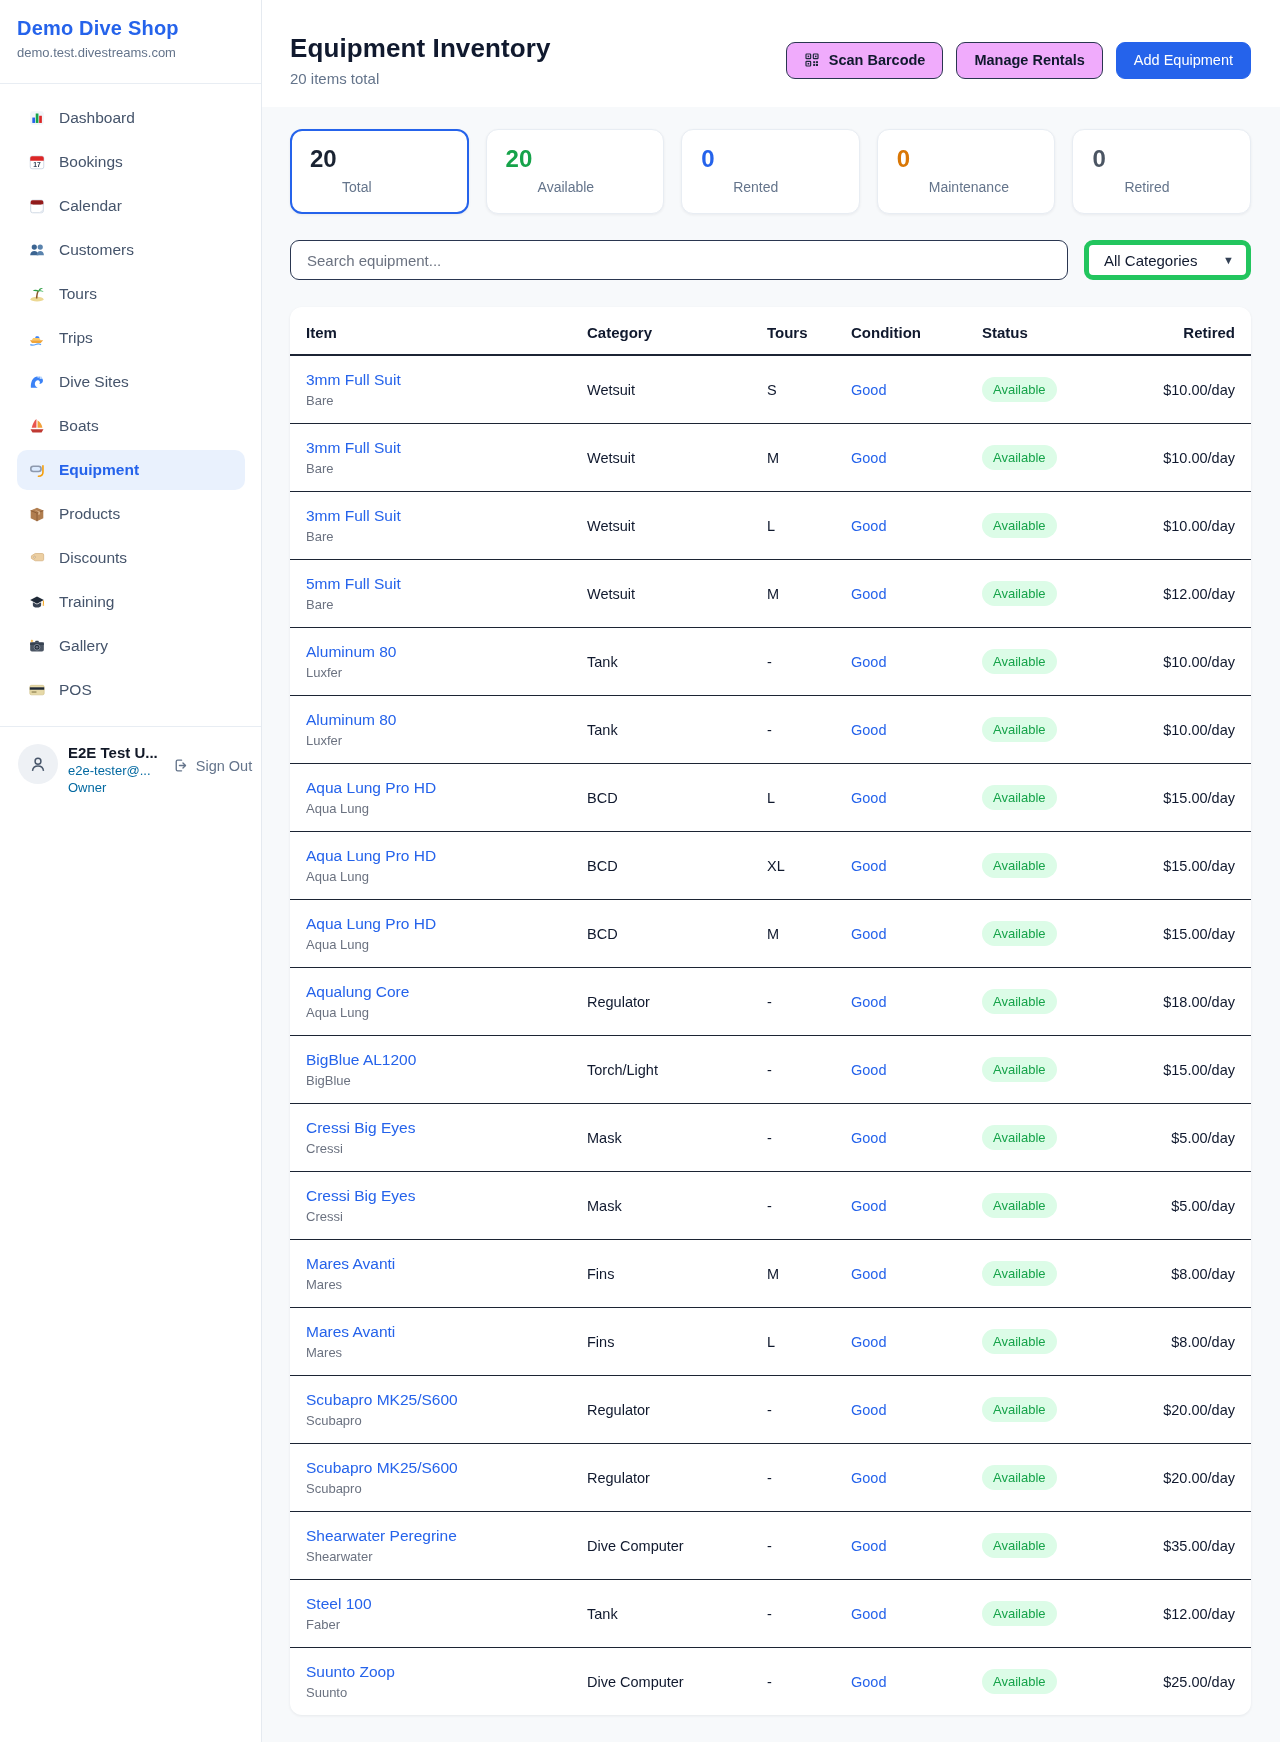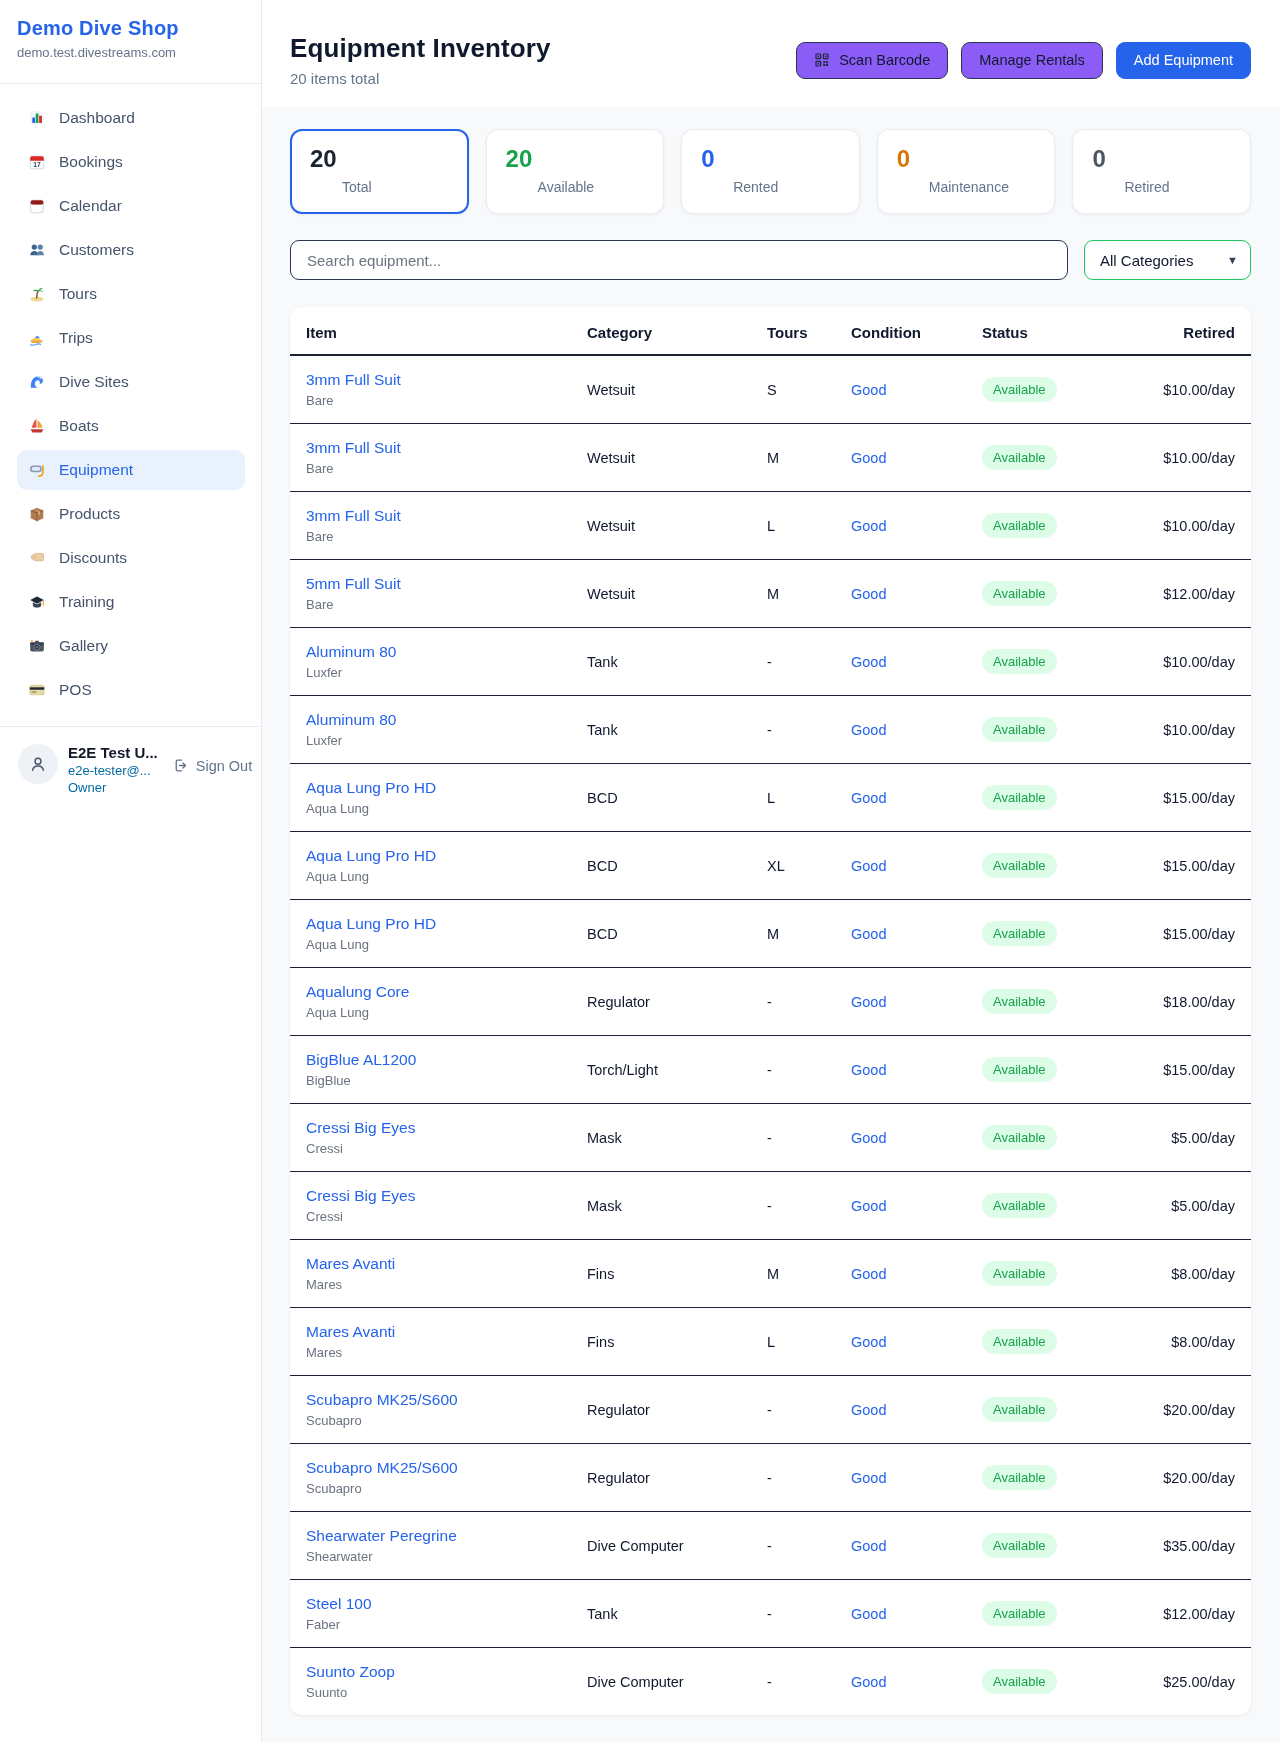--- a/index.html
+++ b/index.html
@@ -10,21 +10,21 @@
   }
   
   .sidebar { width:262px; min-width:262px; background:#fff; border-right:1px solid #e5eaf0;
              display:flex; flex-direction:column; }
   .brand-block { padding:17px 16px 23px 17px; border-bottom:1px solid #e8edf3; }
   .brand { font-size:20px; font-weight:700; color:#2563eb; letter-spacing:.2px; }
   .brand-domain { font-size:13px; color:#64748b; margin-top:5px; }
   .nav { padding:14px 16px 0 17px; }
   .nav-item { display:flex; align-items:center; gap:13px; height:40px; padding:0 11px;
               border-radius:10px; margin-bottom:4px; cursor:pointer; color:#45546b; font-size:15.5px; }
-  .nav-item.active { background:#e9f1fd; color:#2563eb; font-weight:400; }
+  .nav-item.active { background:#e9f1fd; color:#2563eb; font-weight:700; }
   .nav-icon { width:18px; height:18px; display:inline-flex; }
   .nav-icon svg { width:18px; height:18px; }
   .side-footer { margin-top:12px; border-top:1px solid #e8edf3; padding:17px 14px 0 18px;
                  display:flex; align-items:flex-start; gap:10px; }
   .avatar { width:40px; height:40px; border-radius:50%; background:#eef1f5; display:flex;
             align-items:center; justify-content:center; flex:none; }
   .avatar svg { width:22px; height:22px; }
   .user-meta { width:92px; }
   .user-name { font-size:15px; font-weight:700; color:#111827; white-space:nowrap; }
   .user-email, .user-role { font-size:13px; color:#0369a1; margin-top:2px; white-space:nowrap; }
@@ -33,39 +33,39 @@
   .signout svg { width:17px; height:17px; }
   
   .main { flex:1; display:flex; flex-direction:column; }
   .page-header { background:#fff; padding:33px 32px 20px 28px; display:flex;
                  justify-content:space-between; align-items:center; }
   .page-title { font-size:26px; font-weight:700; color:#10192e; letter-spacing:.1px; }
   .page-sub { font-size:15px; color:#64748b; margin-top:6px; }
   .header-actions { display:flex; gap:13px; align-items:center; }
   .btn { height:37px; border-radius:9px; font-size:14.5px; display:inline-flex; align-items:center;
          gap:9px; padding:0 17px; cursor:pointer; font-weight:500; }
-  .btn-outline { background:#8b5cf6; border:1px solid #2a3650; color:#10192e; }
+  .btn-outline { background:#f0abfc; border:1px solid #2a3650; color:#10192e;font-weight:bold; }
   .btn-outline svg { width:16px; height:16px; }
   .btn-primary { background:#2563eb; border:1px solid #2563eb; color:#fff; padding:0 17px; }
   .content { padding:22px 32px 0 28px; }
   
   .stats-row { display:flex; gap:17px; }
   .stat-card { flex:1; background:#fff; border:1px solid #e8edf3; border-radius:12px;
                padding:15px 19px 0 19px; height:85px; cursor:pointer;
                box-shadow:0 1px 3px rgba(16,24,40,.06); }
   .stat-card.active { border:2px solid #2563eb; padding:14px 18px 0 18px; }
   .stat-value { font-size:24px; font-weight:700; line-height:28px; }
   .stat-label { font-size:14px; color:#64748b; margin-top:6px;margin-left:32px; }
   
   .filter-row { display:flex; gap:16px; margin-top:26px; }
   .search-input { flex:1; height:40px; border:1px solid #2a3650; border-radius:9px; background:#fff;
                   padding:0 16px; font-size:15px; color:#0f172a; outline:none;
                   font-family:"Liberation Sans","DejaVu Sans",sans-serif; }
   .search-input::placeholder { color:#6b7280; }
-  .select-box { width:167px; height:40px; border:1px solid #22c55e; border-radius:9px; background:#fff;
+  .select-box { width:167px; height:40px; border:5px solid #22c55e; border-radius:9px; background:#fff;
                 display:flex; align-items:center; justify-content:space-between; padding:0 12px 0 15px;
                 font-size:15px; color:#10192e; cursor:pointer; }
   .select-caret { font-size:11px; color:#334155; }
   
   .table-card { background:#fff; border-radius:12px; margin-top:27px;
                 box-shadow:0 1px 3px rgba(16,24,40,.07); overflow:hidden; margin-bottom:30px; }
   table { width:100%; border-collapse:collapse; table-layout:fixed; }
   col.c1{width:297px} col.c2{width:180px} col.c3{width:84px} col.c4{width:131px} col.c5{width:145px} col.c6{width:124px}
   th { text-align:left; font-size:15px; font-weight:700; color:#10192e;
        padding:17px 0 13px 0; border-bottom:2px solid #1c2434; }

